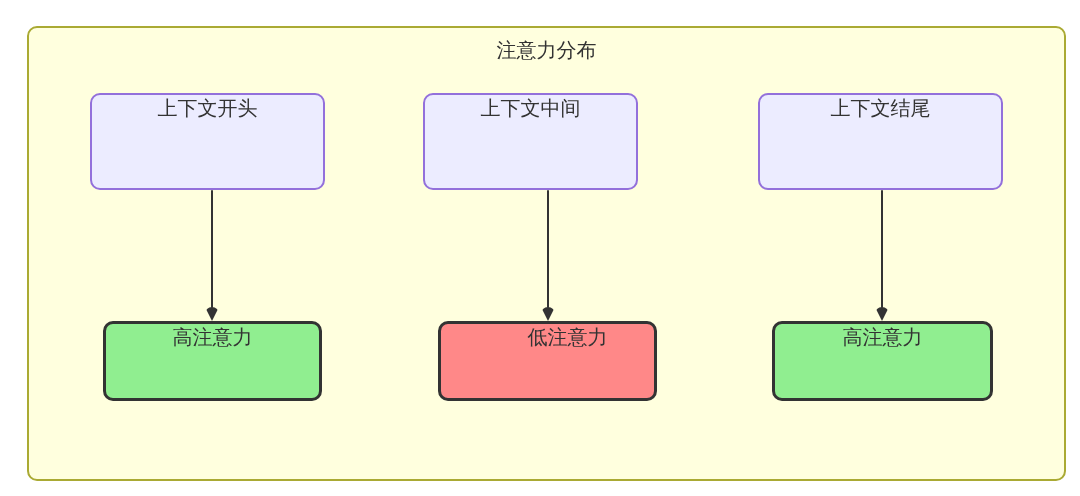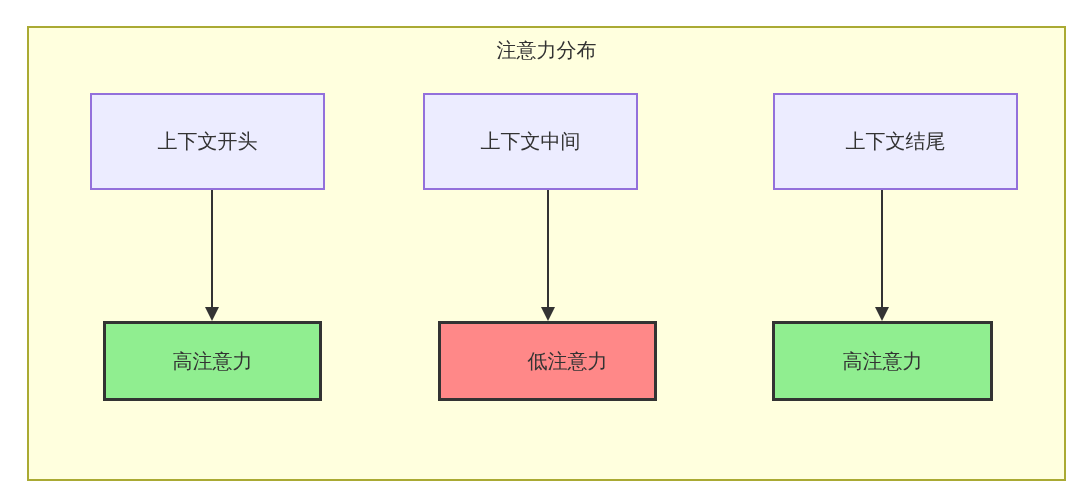--- a/index.html
+++ b/index.html
@@ -6,21 +6,21 @@
     --cluster-fill: #ffffde;
     --cluster-stroke: #aaaa33;
     --source-fill: #ececff;
     --source-stroke: #9370db;
     --high-fill: #90ee90;
     --low-fill: #ff8888;
     --node-stroke: #333333;
     --arrow: #333333;
     --text: #333333;
   }
-  * { margin: 0; padding: 0; box-sizing: border-box; }
+  * { margin: 0; padding: 0; box-sizing: border-box; border-radius: 10px; }
   html, body {
     width: 1080px; height: 496px;
     background: #ffffff;
     font-family: "Liberation Sans", "DejaVu Sans", sans-serif;
     color: var(--text);
     overflow: hidden;
   }
   .stage { position: relative; width: 1080px; height: 496px; }
   .cluster {
     position: absolute;
@@ -34,42 +34,41 @@
     left: 0; top: 8px;
     width: 100%;
     text-align: center;
     font-size: 20px;
     line-height: 28px;
     color: var(--text);
   }
   .node {
     position: absolute;
     display: flex;
-    align-items: center;
     justify-content: center;
     font-size: 20px;
     color: var(--text);
   }
   .node-source {
     top: 65px;
     height: 97px;
     background: var(--source-fill);
     border: 2px solid var(--source-stroke);
   }
   .node-target {
     top: 293px;
     height: 80px;
     border: 3px solid var(--node-stroke);
   }
   .node-high { background: var(--high-fill); }
   .node-low  { background: var(--low-fill); padding-left: 40px; }
 
   .src-1 { left: 61px;  width: 235px; }
   .src-2 { left: 394px; width: 215px; }
-  .src-3 { left: 744px; width: 245px; }
+  .src-3 { left: 729px; width: 245px; }
 
   .tgt-1 { left: 74px;  width: 219px; }
   .tgt-2 { left: 409px; width: 219px; }
   .tgt-3 { left: 743px; width: 221px; }
 
   .edge-line {
     position: absolute;
     top: 162px;
     width: 2px;
     height: 118px;

